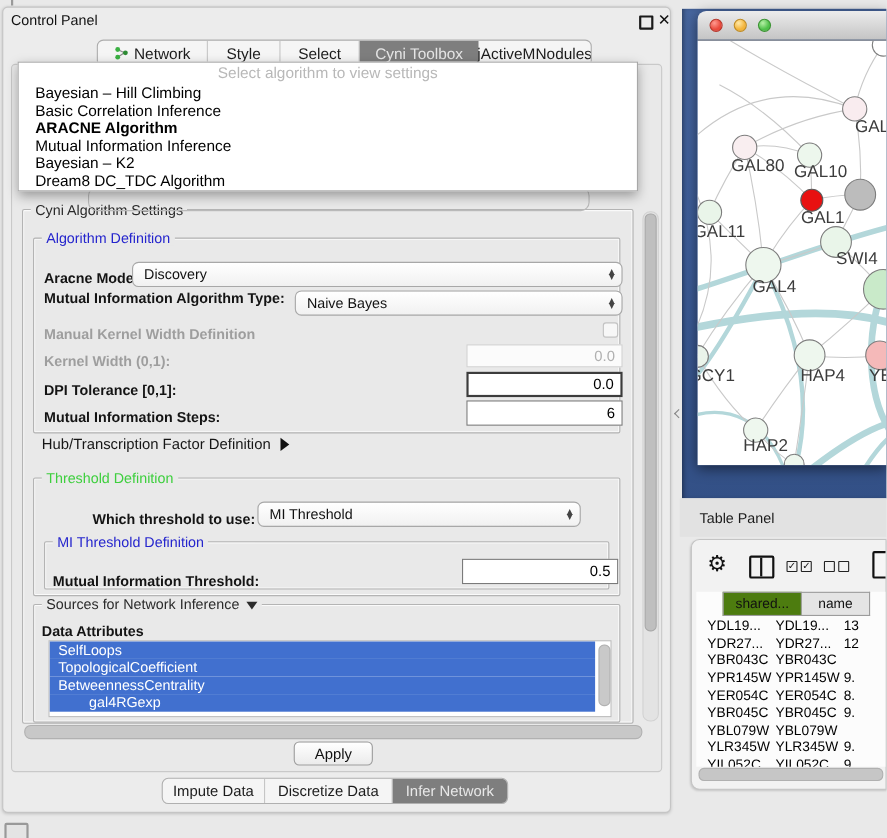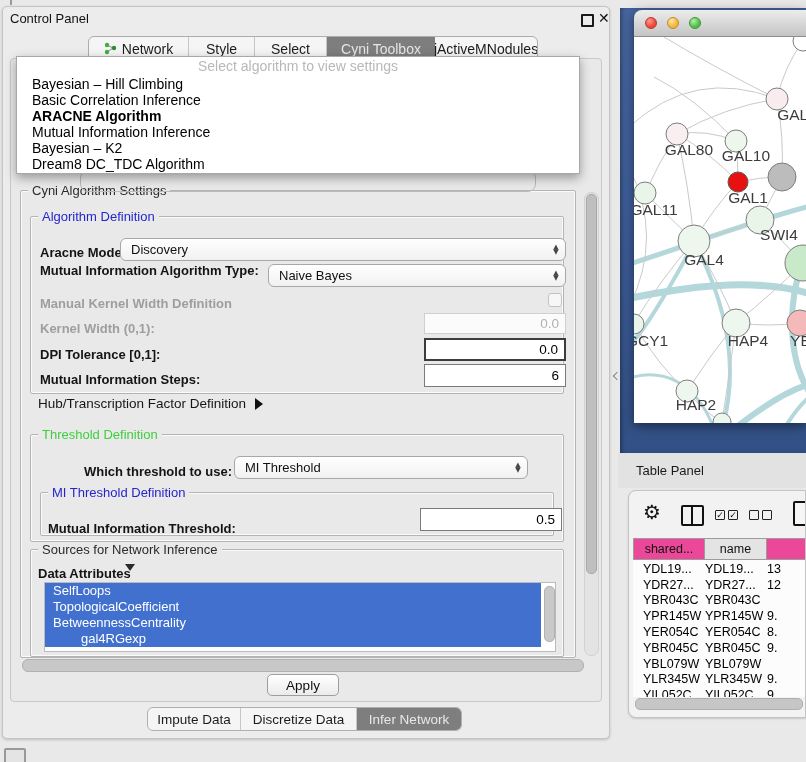--- a/index.html
+++ b/index.html
@@ -64,21 +64,21 @@
 
   .hub-row{left:38px;top:396px;display:flex;align-items:center;gap:9px;font-size:13.5px;color:#161616;}
   .tri-right{width:0;height:0;border-left:8px solid #111;border-top:6px solid transparent;border-bottom:6px solid transparent;}
 
   .thr-box{left:30px;top:434px;width:532px;height:106px;}
   .thr-title{left:38px;top:428px;color:#3ecf3e;}
   .mithr-box{left:40px;top:492px;width:512px;height:42px;}
   .mithr-title{left:48px;top:486px;color:#2525cd;}
 
   .src-box{left:30px;top:549px;width:532px;height:106px;}
-  .src-title{left:38px;top:543px;color:#2b2b2b;display:flex;align-items:center;gap:6px;flex-direction:column;}
+  .src-title{left:38px;top:543px;color:#2b2b2b;display:flex;align-items:center;gap:6px;}
   .tri-down{width:0;height:0;border-top:7px solid #2b2b2b;border-left:5px solid transparent;border-right:5px solid transparent;margin-top:2px;}
 
   .listbox{left:44px;top:582px;width:512px;height:70px;background:#fff;border:1px solid #bbb;box-sizing:border-box;overflow:hidden;}
   .listbox .lrow{height:16px;line-height:16px;padding-left:8px;font-size:13px;color:#fff;width:496px;box-sizing:border-box;}
   .list-thumb{left:544px;top:586px;width:9px;height:54px;background:#c9c9c9;border:1px solid #b2b2b2;border-radius:5px;}
 
   .vscroll-track{left:584px;top:192px;width:13px;height:462px;background:#e3e3e3;border:1px solid #d2d2d2;border-radius:7px;}
   .vscroll-thumb{left:586px;top:194px;width:9px;height:378px;background:#bfbfbf;border:1px solid #a9a9a9;border-radius:5px;}
   .hscroll{left:22px;top:659px;width:560px;height:11px;background:#c8c8c8;border:1px solid #b1b1b1;border-radius:6px;}
 
@@ -121,21 +121,21 @@
   .ckpair{position:absolute;top:19px;display:flex;gap:3px;}
   .ck{width:10px;height:10px;border:1.5px solid #222;border-radius:1px;font-size:9px;line-height:9px;
       color:#111;text-align:center;box-sizing:border-box;font-family:"DejaVu Sans",sans-serif;}
   .docicon{position:absolute;left:164px;top:10px;width:16px;height:21px;border:2px solid #111;border-radius:2px;background:#f6f6f6;}
 
   .tp-body{position:absolute;left:4px;top:47px;width:174px;height:159px;background:#fcfcfc;}
   .tp-header{position:absolute;left:4px;top:47px;height:22px;display:flex;}
   .hcell{box-sizing:border-box;border:1px solid #9c9c9c;border-left:none;display:flex;align-items:center;
          justify-content:center;font-size:12.5px;color:#111;}
   .hcell:first-child{border-left:1px solid #9c9c9c;}
-  .hcell.blue{background:#ec4899;}
+  .hcell.blue{background:#4d7c0f;margin-left:24px;}
   .hcell.gray{background:#e4e4e4;}
   .tp-rows{position:absolute;left:4px;top:70px;width:174px;height:136px;overflow:hidden;}
   .trow{height:15.8px;display:flex;font-size:12.5px;color:#000;align-items:center;}
   .tcell{overflow:hidden;white-space:nowrap;}
   .tc1{width:72px;padding-left:10px;box-sizing:border-box;}
   .tc2{width:62px;}
   .tc3{width:30px;}
   .tp-hscroll{position:absolute;left:6px;top:207px;width:166px;height:10px;background:#c6c6c6;
               border:1px solid #b0b0b0;border-radius:5px;}
 

